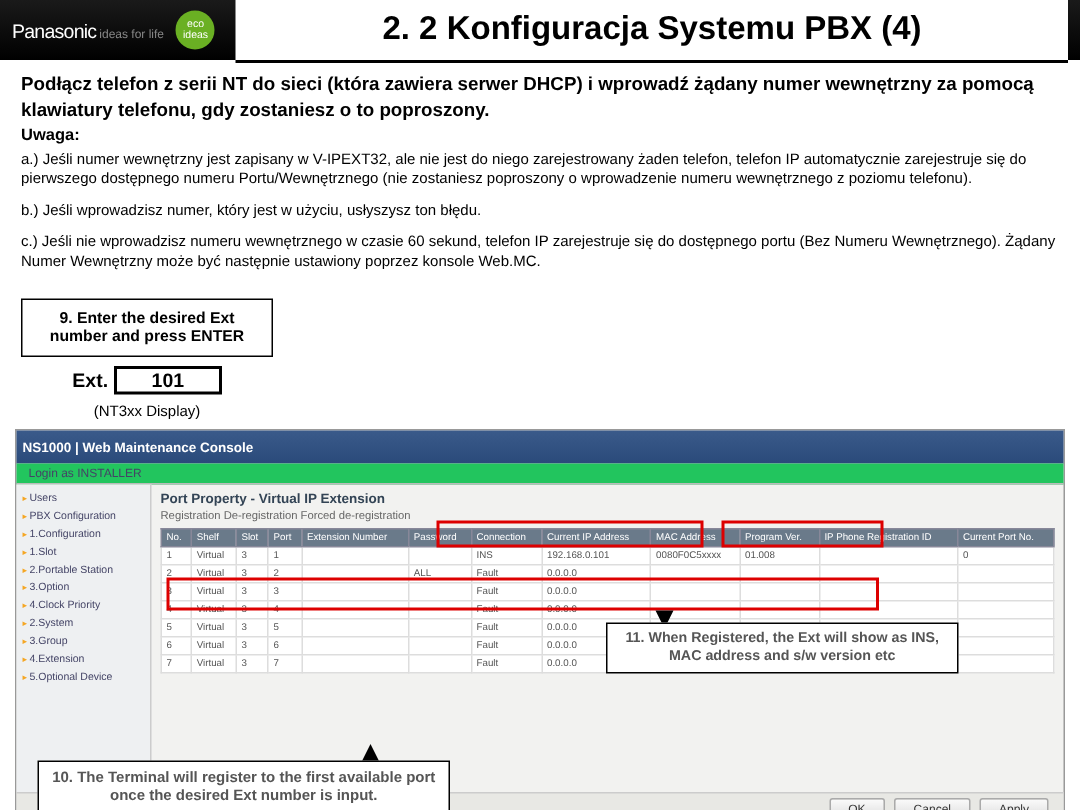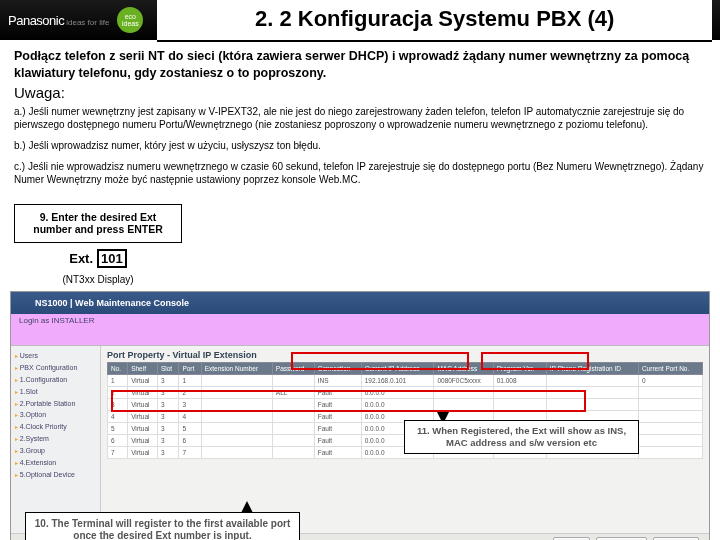--- a/index.html
+++ b/index.html
@@ -4,33 +4,33 @@
 <style>
   * { margin: 0; padding: 0; box-sizing: border-box; }
   body { width: 720px; height: 540px; font-family: Arial, sans-serif; background: #fff; overflow: hidden; position: relative; }
   .header { height: 40px; background: linear-gradient(#1a1a1a, #000); display: flex; align-items: center; padding: 0 8px; }
   .logo { color: #fff; font-weight: normal; font-size: 13px; letter-spacing: -0.5px; }
   .tagline { color: #888; font-size: 8px; margin-left: 2px; margin-top: 4px; }
   .eco { width: 26px; height: 26px; background: #6ab023; border-radius: 50%; margin-left: 8px; display: flex; align-items: center; justify-content: center; color: #fff; font-size: 7px; text-align: center; line-height: 1; }
   .title { flex: 1; text-align: center; color: #000; background: #fff; margin-left: 14px; height: 44px; display: flex; align-items: center; justify-content: center; font-size: 22px; font-weight: bold; border-bottom: 2px solid #000; }
   .content { padding: 8px 14px 0 14px; }
   .intro { font-size: 12.5px; font-weight: bold; line-height: 1.35; margin-bottom: 2px; }
-  .uwaga { font-size: 15px; font-weight: normal; }
+  .uwaga { font-size: 11px; font-weight: bold; }
   .row { display: flex; gap: 10px; margin-top: 4px; flex-direction: column; }
   .left { flex: 1; font-size: 10px; line-height: 1.3; }
   .left p { margin-bottom: 8px; }
   .right { width: 168px; }
   .box9 { border: 1px solid #000; padding: 6px; font-size: 10.5px; font-weight: bold; text-align: center; line-height: 1.2; margin-bottom: 6px; background:#fff; }
   .extline { font-size: 13px; font-weight: bold; text-align: center; margin: 4px 0 6px; }
-  .extbox { display: inline-block; border: 2px solid #000; padding: 0 2px; margin-left: 4px; }
+  .extbox { display: inline-block; border: 2px solid #000; padding: 0 23px; margin-left: 4px; }
   .btns { font-size: 11.5px; font-weight: bold; text-align: center; letter-spacing: 1px; margin-bottom: 4px;}
   .disp { font-size: 10px; text-align: center; }
   .screenshot { position: relative; margin: 6px 10px 0 10px; height: 265px; border: 1px solid #999; background: #f2f2f0; font-size: 8px; color: #555; }
-  .sc-top { height: 22px; background: linear-gradient(#3a5a8a,#2a4a7a); color: #fff; font-size: 9px; display:flex; align-items:center; padding:0 24px; font-weight:bold;}
-  .sc-bar { height: 32px; background:#f0abfc; border-bottom:1px solid #bbb; font-size:8px; padding:2px 8px; color:#446;}
+  .sc-top { height: 22px; background: linear-gradient(#3a5a8a,#2a4a7a); color: #fff; font-size: 9px; display:flex; align-items:center; padding:0 4px; font-weight:bold;}
+  .sc-bar { height: 14px; background:#22c55e; border-bottom:1px solid #bbb; font-size:8px; padding:2px 8px; color:#446;}
   .sc-body { display:flex; height: 205px; }
   .sc-side { width: 90px; background:#eef0f2; border-right:1px solid #ccc; padding:4px 4px; font-size:7px; line-height:1.7; color:#446;}
   .sc-side div::before { content:"▸ "; color:#f5a623; font-size:6px;}
   .sc-main { flex:1; padding:4px 6px; position:relative;}
   .sc-subtitle { font-size:9px; color:#345; font-weight:bold; margin-bottom:2px;}
   .sc-tabs { font-size:7.5px; color:#666; margin-bottom:4px;}
   .sc-table { width:100%; border-collapse:collapse; font-size:6.5px;}
   .sc-table th { background:#6a7a8a; color:#fff; padding:2px 3px; text-align:left; border:1px solid #889; font-weight:normal;}
   .sc-table td { background:#fff; padding:2px 3px; border:1px solid #ddd; height:12px;}
   .redbox1 { position:absolute; border:2px solid #d00; }
@@ -86,20 +86,21 @@
         <div>2.Portable Station</div>
         <div>3.Option</div>
         <div>4.Clock Priority</div>
         <div>2.System</div>
         <div>3.Group</div>
         <div>4.Extension</div>
         <div>5.Optional Device</div>
       </div>
     <div class="sc-main">
       <div class="sc-subtitle">Port Property - Virtual IP Extension</div>
+      <div class="sc-tabs">Registration   De-registration   Forced de-registration</div>
       <table class="sc-table">
         <thead>
             <tr id="sc-thead">
               <th>No.</th>
               <th>Shelf</th>
               <th>Slot</th>
               <th>Port</th>
               <th>Extension Number</th>
               <th>Password</th>
               <th>Connection</th>

